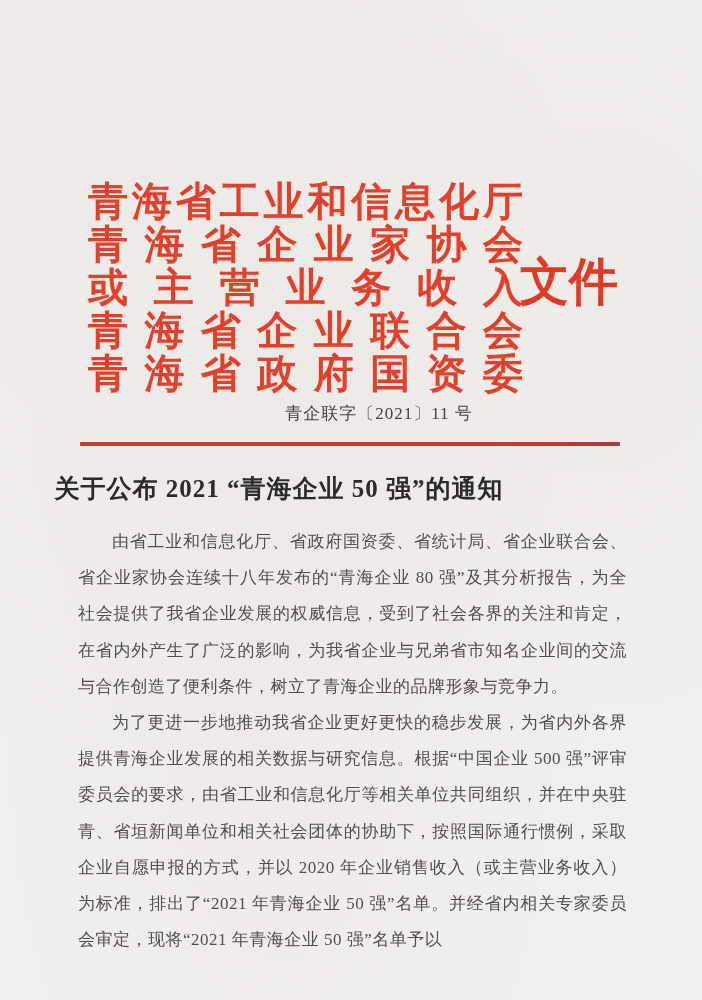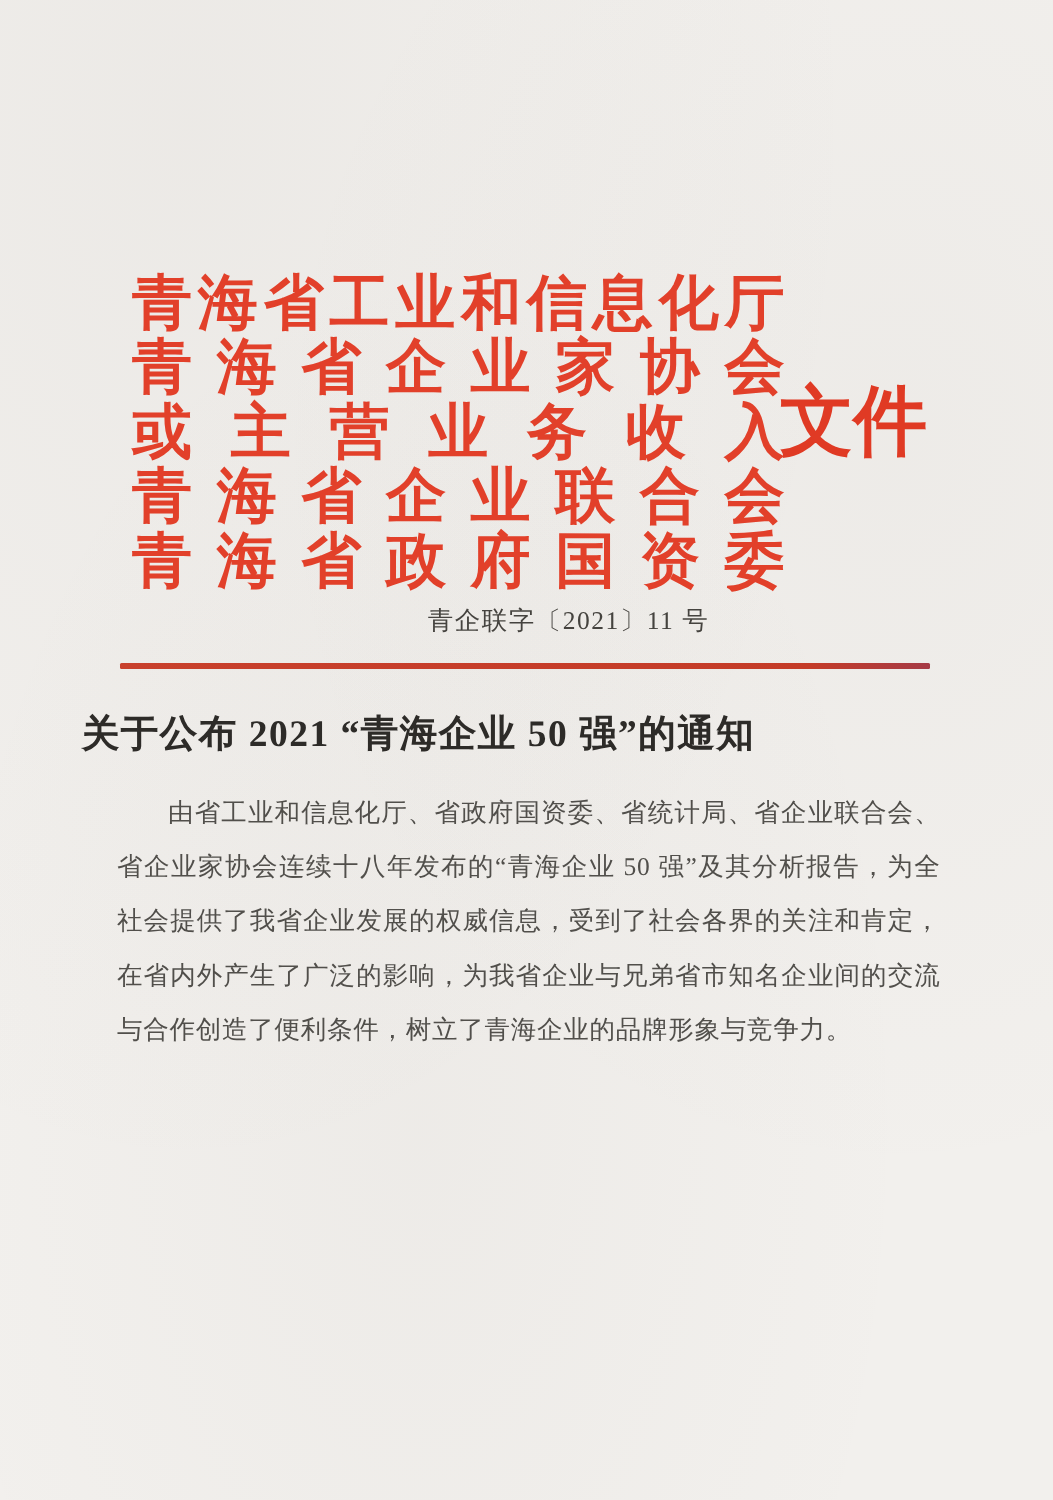--- a/index.html
+++ b/index.html
@@ -129,16 +129,17 @@
 
   <div class="doc-type">文件</div>
 
   <div class="doc-number">青企联字〔2021〕11 号</div>
 
   <div class="red-line"></div>
 
   <h1 class="doc-title">关于公布 2021 “青海企业 50 强”的通知</h1>
 
   <div class="doc-body">
-    <p class="para">由省工业和信息化厅、省政府国资委、省统计局、省企业联合会、省企业家协会连续十八年发布的“青海企业 50 强”及其分析报告，为全社会提供了我省企业发展的权威信息，受到了社会各界的关注和肯定，在省内外产生了广泛的影响，为我省企业与兄弟省市知名企业间的交流与合作创造了便利条件，树立了青海企业的品牌形象与竞争力。</p>
+    <p class="para">由省工业和信息化厅、省政府国资委、省统计局、省企业联合会、省企业家协会连续十八年发布的“青海企业 80 强”及其分析报告，为全社会提供了我省企业发展的权威信息，受到了社会各界的关注和肯定，在省内外产生了广泛的影响，为我省企业与兄弟省市知名企业间的交流与合作创造了便利条件，树立了青海企业的品牌形象与竞争力。</p>
+    <p class="para">为了更进一步地推动我省企业更好更快的稳步发展，为省内外各界提供青海企业发展的相关数据与研究信息。根据“中国企业 500 强”评审委员会的要求，由省工业和信息化厅等相关单位共同组织，并在中央驻青、省垣新闻单位和相关社会团体的协助下，按照国际通行惯例，采取企业自愿申报的方式，并以 2020 年企业销售收入（或主营业务收入）为标准，排出了“2021 年青海企业 50 强”名单。并经省内相关专家委员会审定，现将“2021 年青海企业 50 强”名单予以</p>
   </div>
 
 </div>
 
 </body></html>

